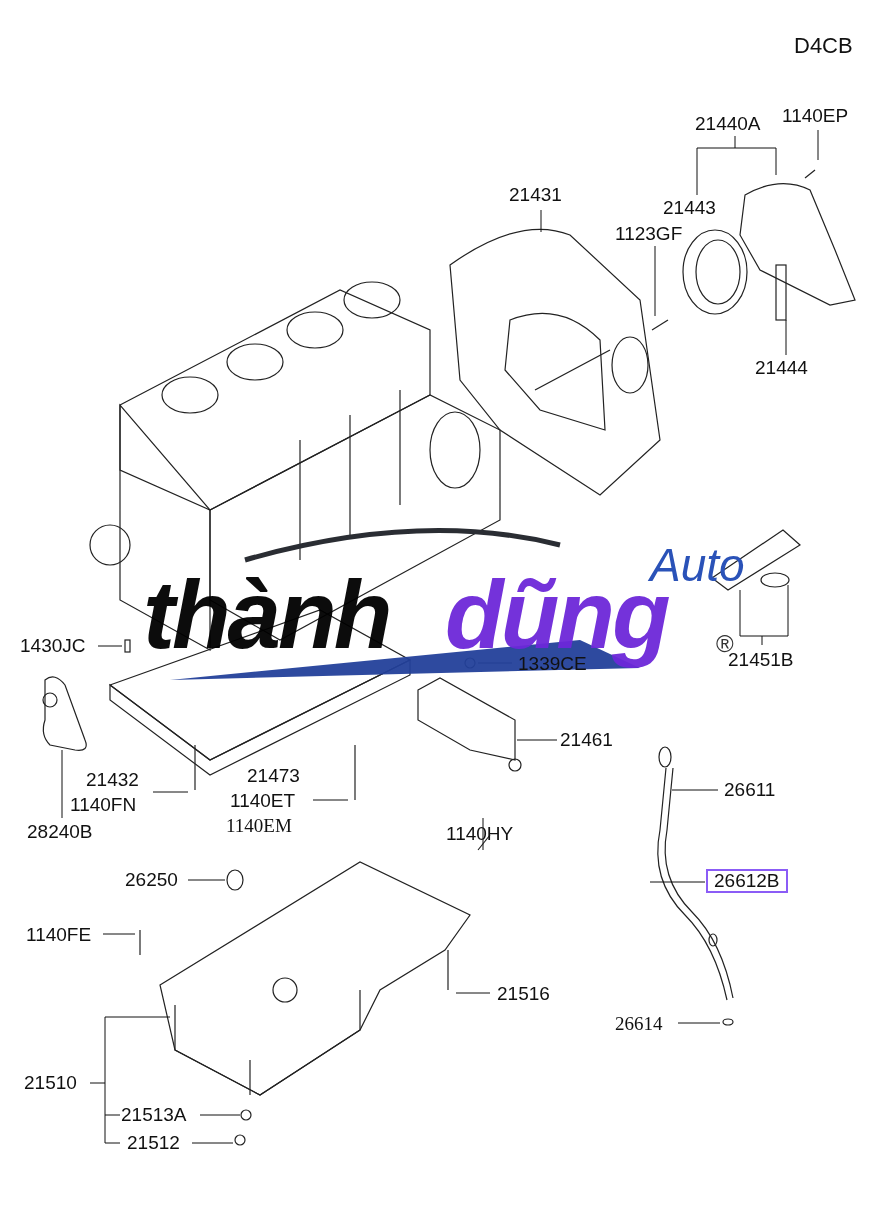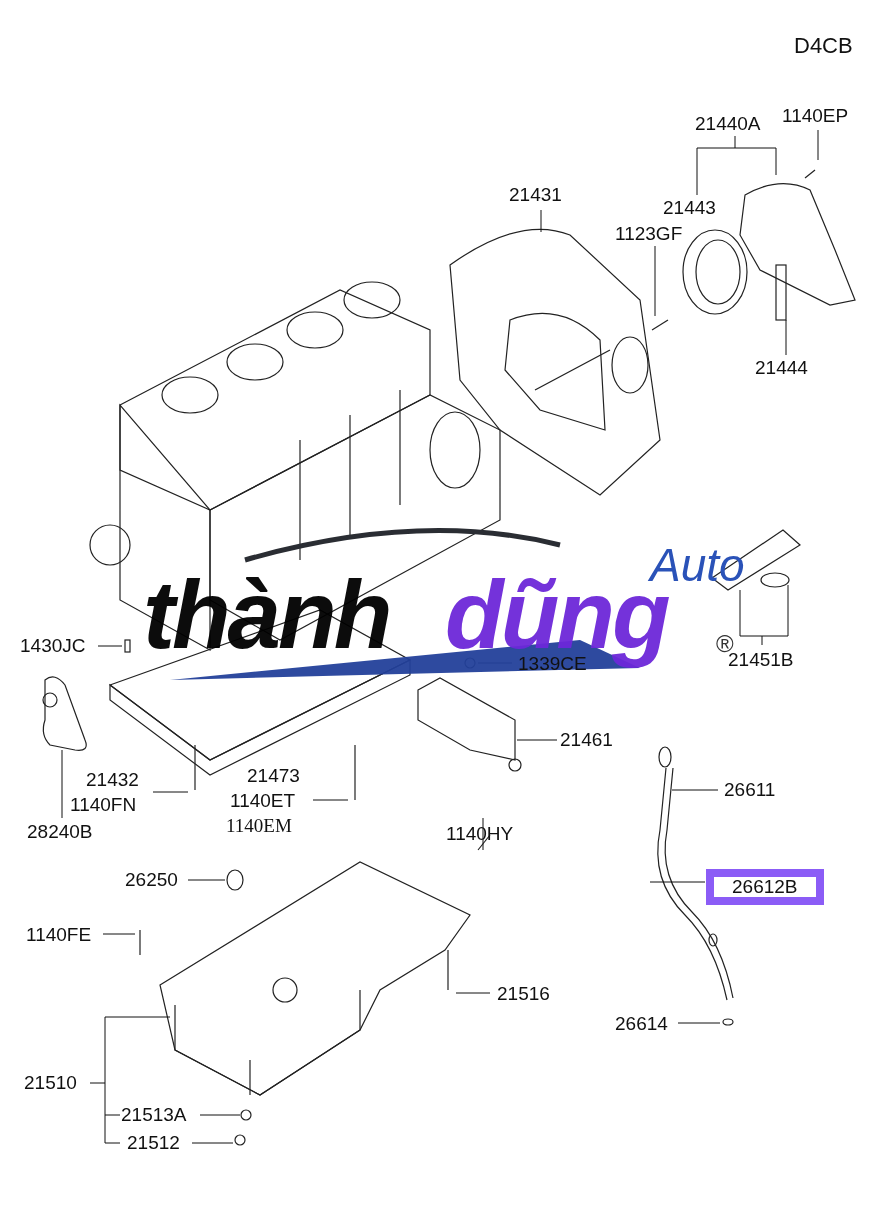--- a/index.html
+++ b/index.html
@@ -1,19 +1,19 @@
 <!DOCTYPE html>
 <html><head>
 <meta charset="utf-8">
 <style>
   html, body { margin:0; padding:0; background:#ffffff; }
   body { width:886px; height:1211px; position:relative; overflow:hidden;
          font-family:"Liberation Sans", sans-serif; color:#111; }
   .lbl { position:absolute; font-size:19px; line-height:20px; white-space:nowrap; color:#111; }
-  .hl { border:8px solid #8b5cf6; padding:0 18px; }
+  .hl { border:2px solid #8b5cf6; padding:0 6px; }
   svg.draw { position:absolute; left:0; top:0; }
   .wm { position:absolute; font-weight:bold; font-style:italic; }
   .wm-thanh { left:143px; top:560px; font-size:96px; color:#000000; letter-spacing:-3px; opacity:0.95; }
   .wm-dung { left:445px; top:560px; font-size:96px; color:#6d28d9; letter-spacing:-3px; opacity:0.95; }
   .wm-auto { left:650px; top:538px; font-size:46px; color:#2a52b8; font-weight:normal; font-style:italic; }
   .wm-reg { left:716px; top:630px; font-size:24px; color:#333; font-weight:normal; font-style:normal; }
 </style>
 </head>
 <body>
 
@@ -153,16 +153,16 @@
 <div class="lbl" style="left:27px;top:822px;">28240B</div>
 <div class="lbl" style="left:247px;top:766px;">21473</div>
 <div class="lbl" style="left:230px;top:791px;">1140ET</div>
 <div class="lbl" style="left:226px;top:816px;font-family:Liberation Serif, serif;">1140EM</div>
 <div class="lbl" style="left:446px;top:824px;">1140HY</div>
 <div class="lbl" style="left:724px;top:780px;">26611</div>
 <div class="lbl hl" style="left:706px;top:869px;">26612B</div>
 <div class="lbl" style="left:125px;top:870px;">26250</div>
 <div class="lbl" style="left:26px;top:925px;">1140FE</div>
 <div class="lbl" style="left:497px;top:984px;">21516</div>
-<div class="lbl" style="left:615px;top:1014px;">26614</div>
+<div class="lbl" style="left:615px;top:1014px;font-family:Liberation Serif, serif;">26614</div>
 <div class="lbl" style="left:24px;top:1073px;">21510</div>
 <div class="lbl" style="left:121px;top:1105px;">21513A</div>
 <div class="lbl" style="left:127px;top:1133px;">21512</div>
 
 </body></html>

